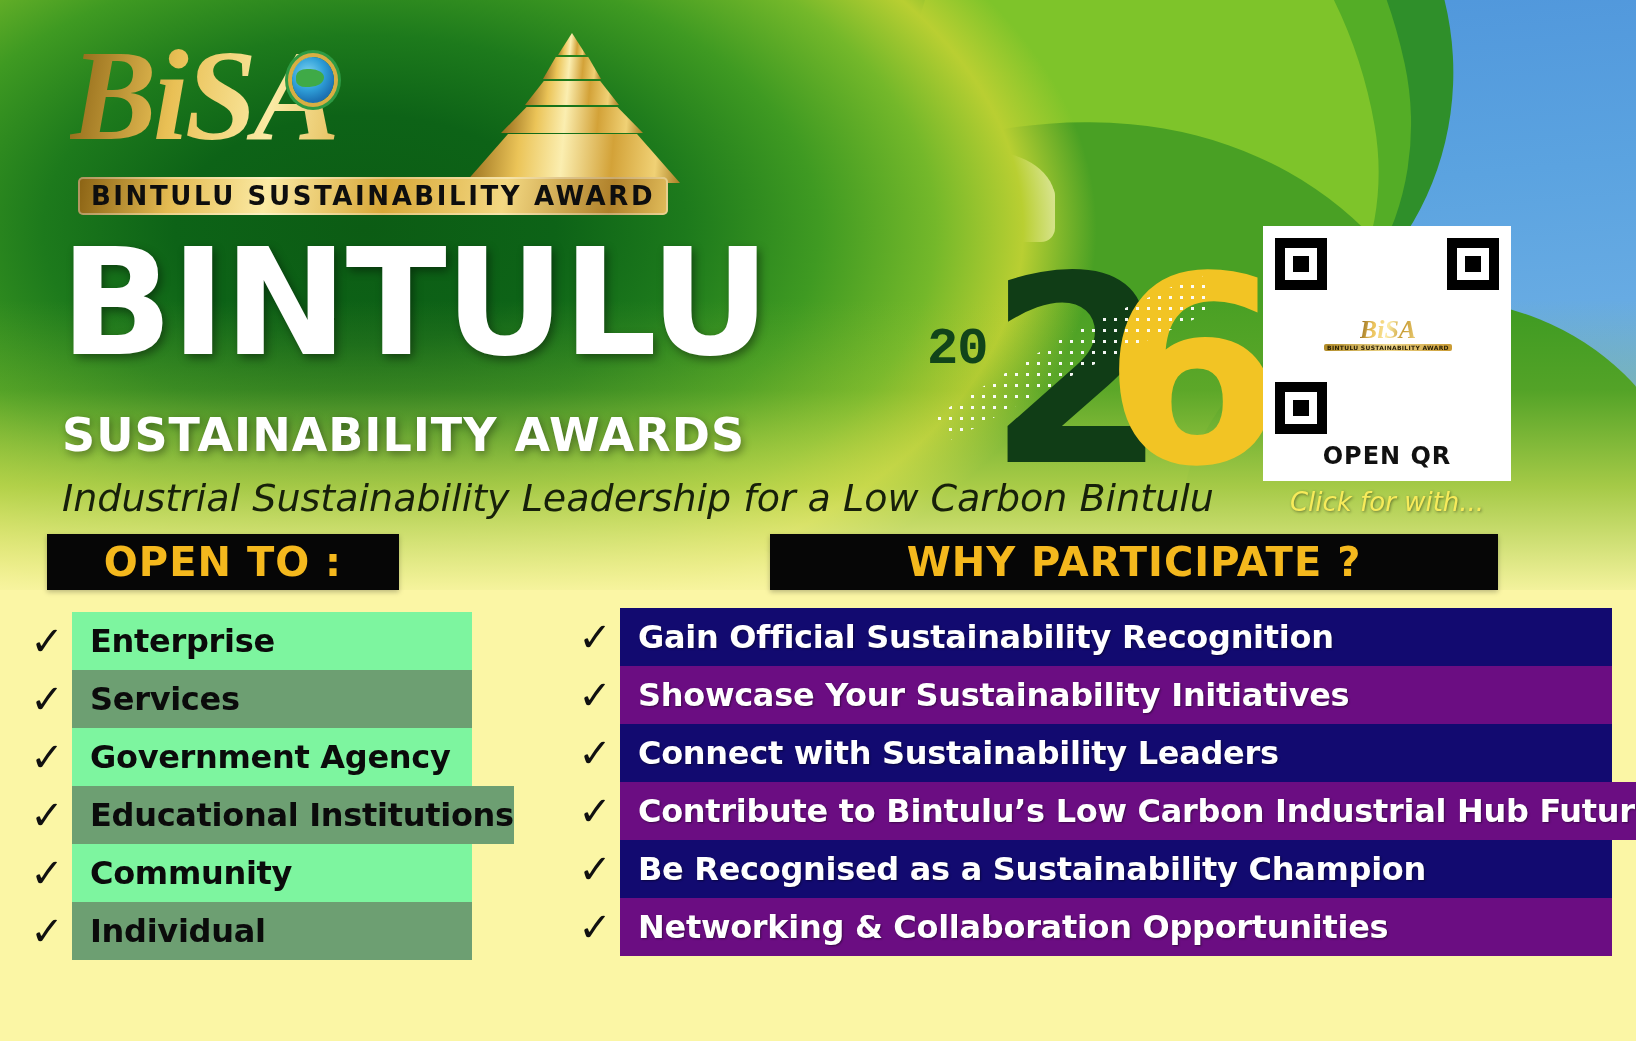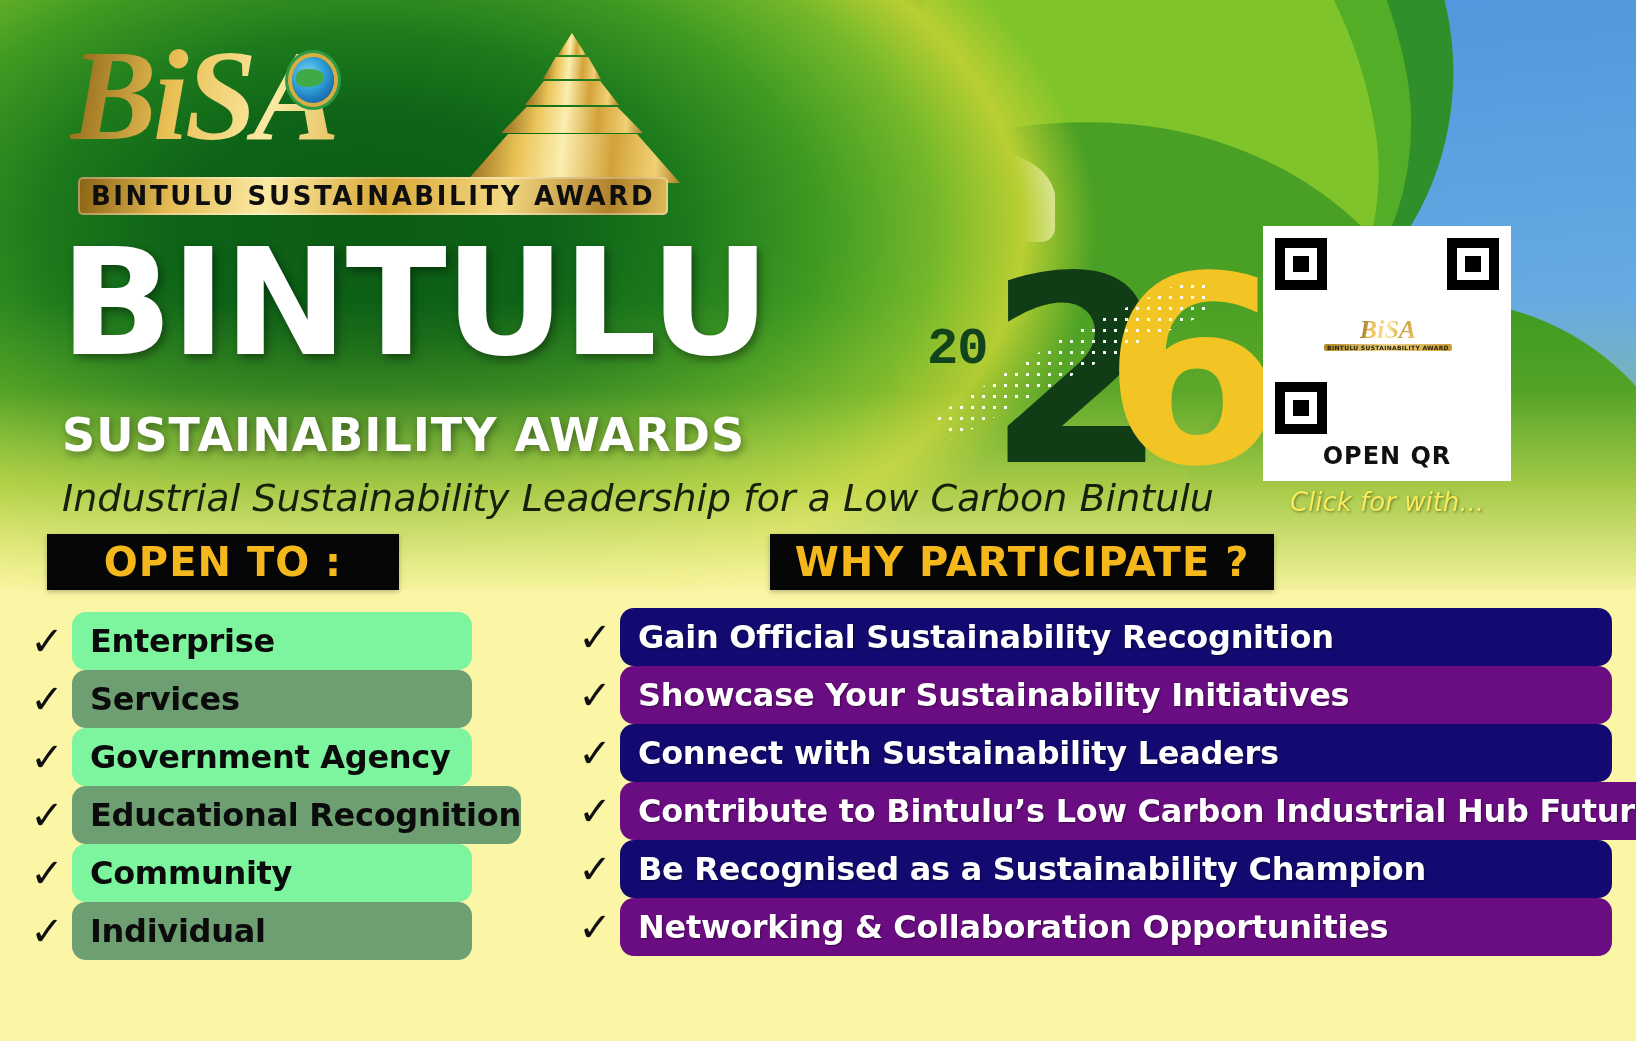--- a/index.html
+++ b/index.html
@@ -360,21 +360,21 @@
   }
   .bar span {
     font-family: "DejaVu Sans", sans-serif;
     font-weight: bold;
     color: #f4b81d;
     letter-spacing: 1px;
     white-space: nowrap;
   }
   .bar-open { left: 47px;  top: 534px; width: 352px; height: 56px; text-align: center; }
   .bar-open span { font-size: 40px; }
-  .bar-why  { left: 770px; top: 534px; width: 504px; height: 56px; }
+  .bar-why  { left: 770px; top: 534px; width: 728px; height: 56px; }
   .bar-why span { font-size: 40px; }
 
   
   .list {
     position: absolute;
   }
   .list-open { left: 22px;  top: 612px; width: 450px; }
   .list-why  { left: 570px; top: 608px; width: 1042px; }
 
   .row {
@@ -393,21 +393,20 @@
     line-height: 1;
   }
   .row-text {
     flex: 1 1 auto;
     display: flex;
     align-items: center;
     padding-left: 18px;
     font-family: "DejaVu Sans", sans-serif;
     font-weight: bold;
     white-space: nowrap;
-    border-radius: 14px;
   }
 
   
   .list-open .row { height: 58px; }
   .list-open .row-text {
     font-size: 32px;
     color: #0b0b0b;
     letter-spacing: -0.3px;
   }
   .list-open .row.odd  .row-text { background: #7df59f; }
@@ -500,21 +499,21 @@
     <div class="row even">
       <div class="check">✓</div>
       <div class="row-text">Services</div>
     </div>
     <div class="row odd">
       <div class="check">✓</div>
       <div class="row-text">Government Agency</div>
     </div>
     <div class="row even">
       <div class="check">✓</div>
-      <div class="row-text">Educational Recognition</div>
+      <div class="row-text">Educational Institutions</div>
     </div>
     <div class="row odd">
       <div class="check">✓</div>
       <div class="row-text">Community</div>
     </div>
     <div class="row even">
       <div class="check">✓</div>
       <div class="row-text">Individual</div>
     </div>
   </div>

